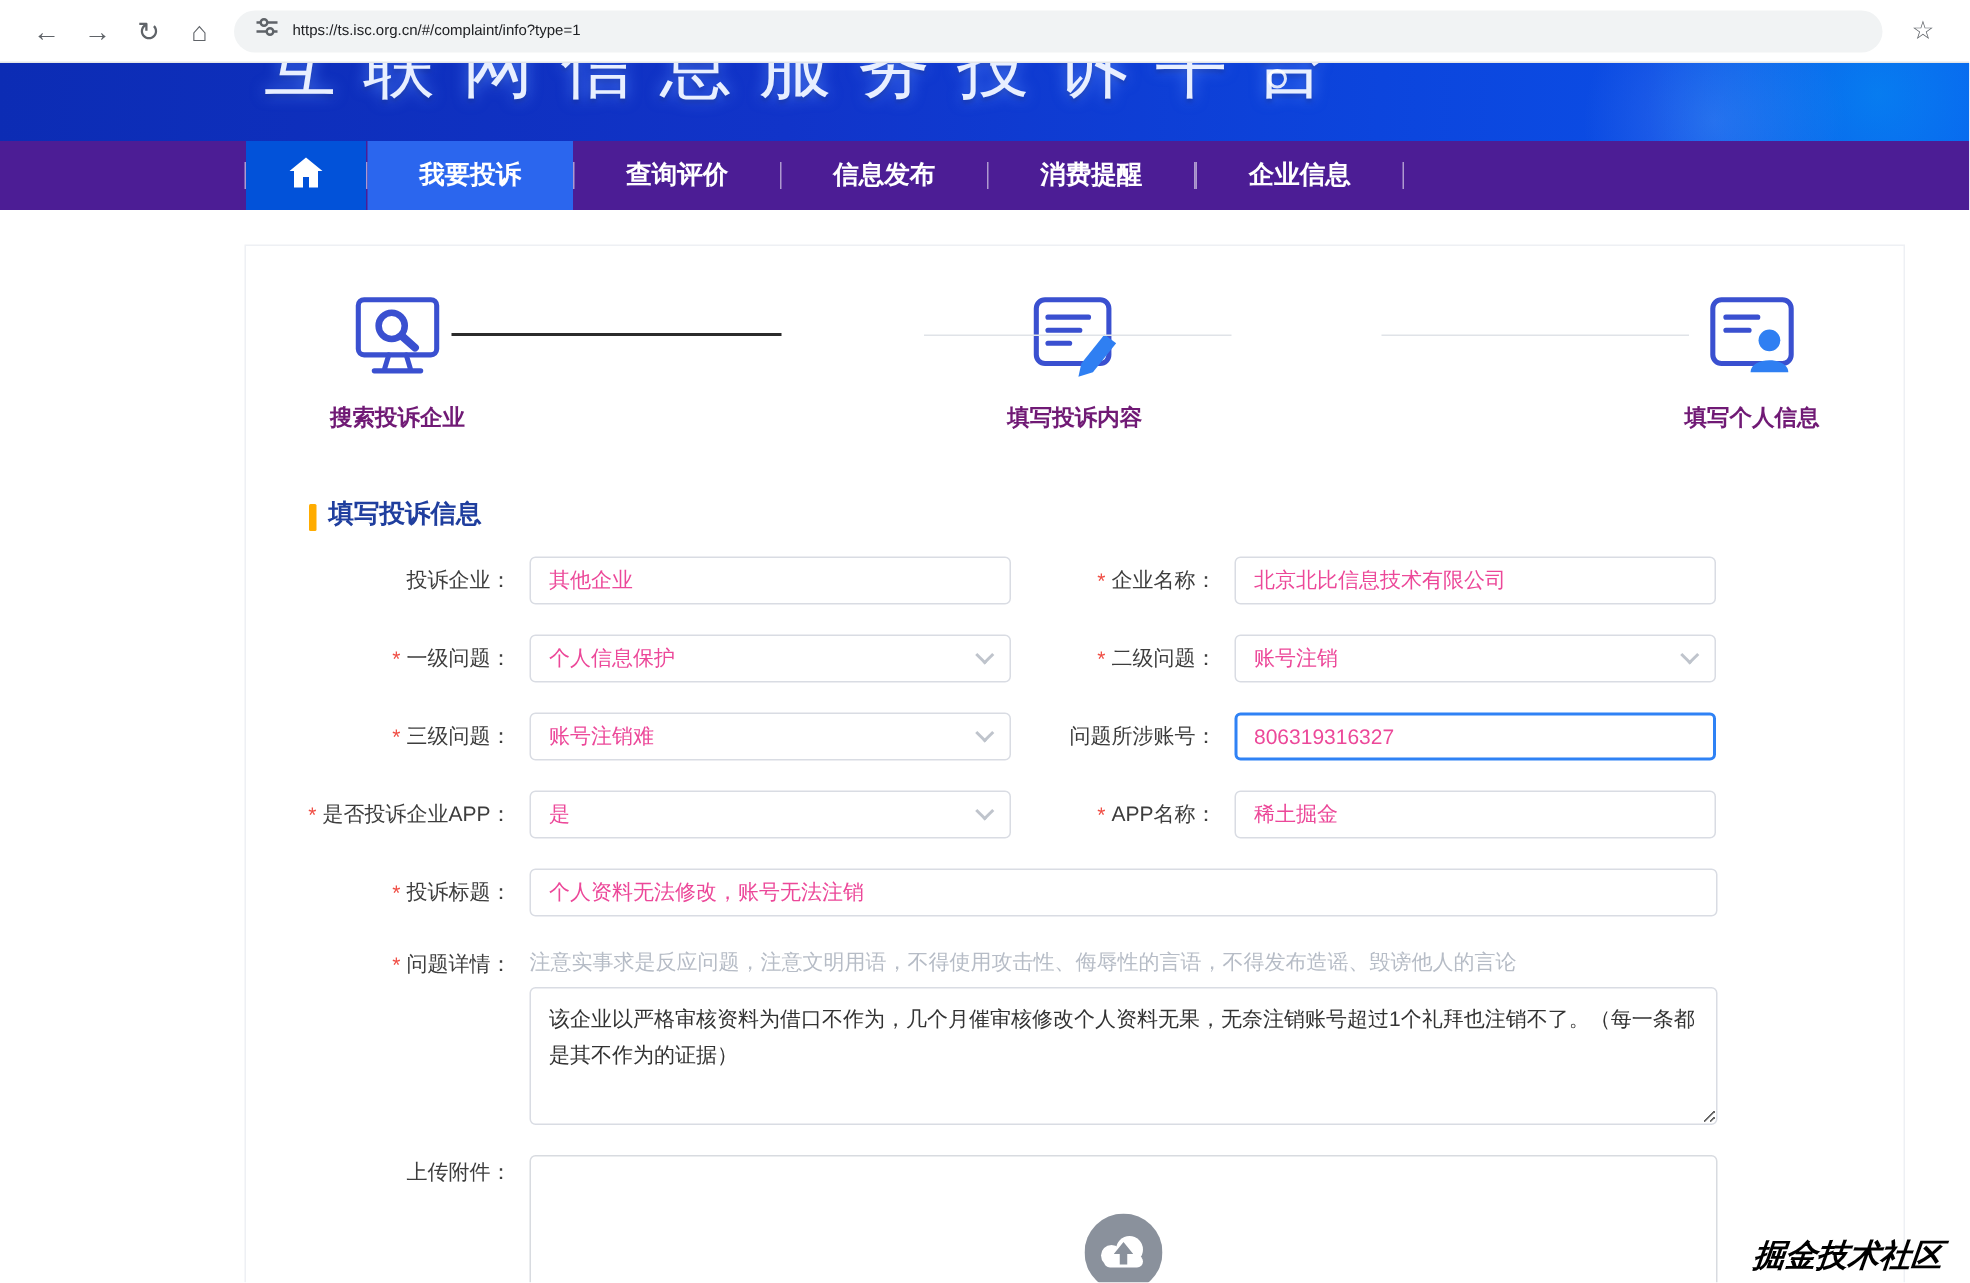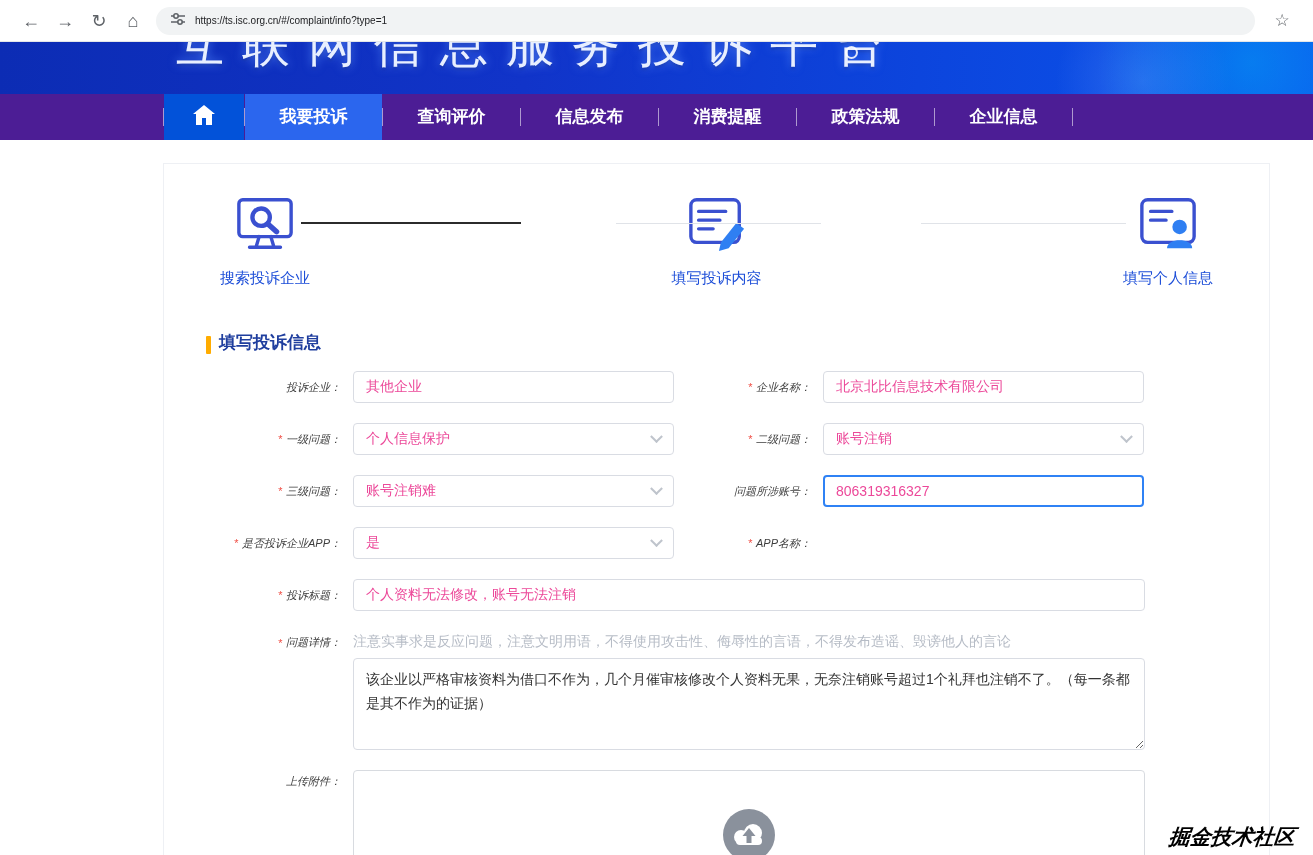--- a/index.html
+++ b/index.html
@@ -40,38 +40,38 @@
 
   
   .card { position:absolute; left:163px; top:163px; width:1107px; height:940px;
     background:#fff; border:1px solid #eef0f4; }
 
   
   .stepper { position:relative; height:125px; padding:30px 40px 0 40px; display:flex;
     justify-content:space-between; }
   .step { width:122px; display:flex; flex-direction:column; align-items:center; }
   .step-icon { height:60px; display:flex; align-items:center; justify-content:center; }
-  .step-label { margin-top:15px; font-size:15px; font-weight:400; color:#1d4ed8; white-space:nowrap; }
+  .step-label { margin-top:15px; font-size:15px; font-weight:700; color:#701a75; white-space:nowrap; }
   .step.pending .step-label { color:#b9bec9; font-weight:400; }
   .sline { position:absolute; }
   .l1 { top:58px; left:137px; width:220px; height:2px; background:#2b2b2b; }
   .l2 { top:59px; left:452px; width:205px; height:1px; background:#e0e3e8; }
   .l3 { top:59px; left:757px; width:205px; height:1px; background:#e0e3e8; }
 
   
   .section-head { display:flex; align-items:flex-end; gap:8px; margin:45px 0 0 42px; height:20px; }
   .section-bar { width:5px; height:18px; background:#ffac00; border-radius:1px; }
   .section-title { font-size:17px; font-weight:700; color:#1f3e9e; }
 
   
   .form { margin:17px 0 0 29px; }
   .frow { display:flex; align-items:center; margin-bottom:20px; }
   .frow.top { align-items:flex-start; }
-  .lbl { font-size:11px; color:#3d3d3d; display:flex; justify-content:flex-end; align-items:center;
-    height:32px;font-style:italic; }
+  .lbl { font-size:14px; color:#3d3d3d; display:flex; justify-content:flex-end; align-items:center;
+    height:32px; }
   .frow.top .lbl { height:21px; padding-top:2px; }
   .lbl-l { width:160px; padding-right:12px; }
   .lbl-r { width:149px; padding-right:12px; }
   .req { color:#f04e45; margin-right:4px; }
   .inp { height:32px; border:1px solid #d9dce3; border-radius:4px; font-size:14px; color:#ec4899;
     padding:0 12px; background:#fff; font-family:inherit; }
   input.inp, textarea.txa { outline:none; }
   .w1 { width:321px; }
   .wfull { width:792px; }
   .select { position:relative; display:flex; align-items:center; cursor:pointer; }
@@ -131,21 +131,20 @@
     </div>
     <span class="sep"></span>
     <div class="nav-item active">我要投诉</div>
     <span class="sep"></span>
     <div class="nav-item">查询评价</div>
     <span class="sep"></span>
     <div class="nav-item">信息发布</div>
     <span class="sep"></span>
     <div class="nav-item">消费提醒</div>
     <span class="sep"></span>
-    <div class="nav-item">政策法规</div>
     <span class="sep"></span>
     <div class="nav-item">企业信息</div>
     <span class="sep"></span>
   </div>
 
   <div class="card">
 
     <div class="stepper">
       <div class="sline l1"></div>
       <div class="sline l2"></div>
@@ -249,20 +248,21 @@
           <span>是否投诉企业APP：</span>
         </label>
         <div class="inp w1 select">
           <span class="sel-text">是</span>
           <span class="chev"></span>
         </div>
         <label class="lbl lbl-r">
           <span class="req">*</span>
           <span>APP名称：</span>
         </label>
+        <input class="inp w1" value="稀土掘金" style="">
       </div>
 
       <div class="frow">
         <label class="lbl lbl-l">
           <span class="req">*</span>
           <span>投诉标题：</span>
         </label>
         <input class="inp wfull" value="个人资料无法修改，账号无法注销" style="">
       </div>
 

